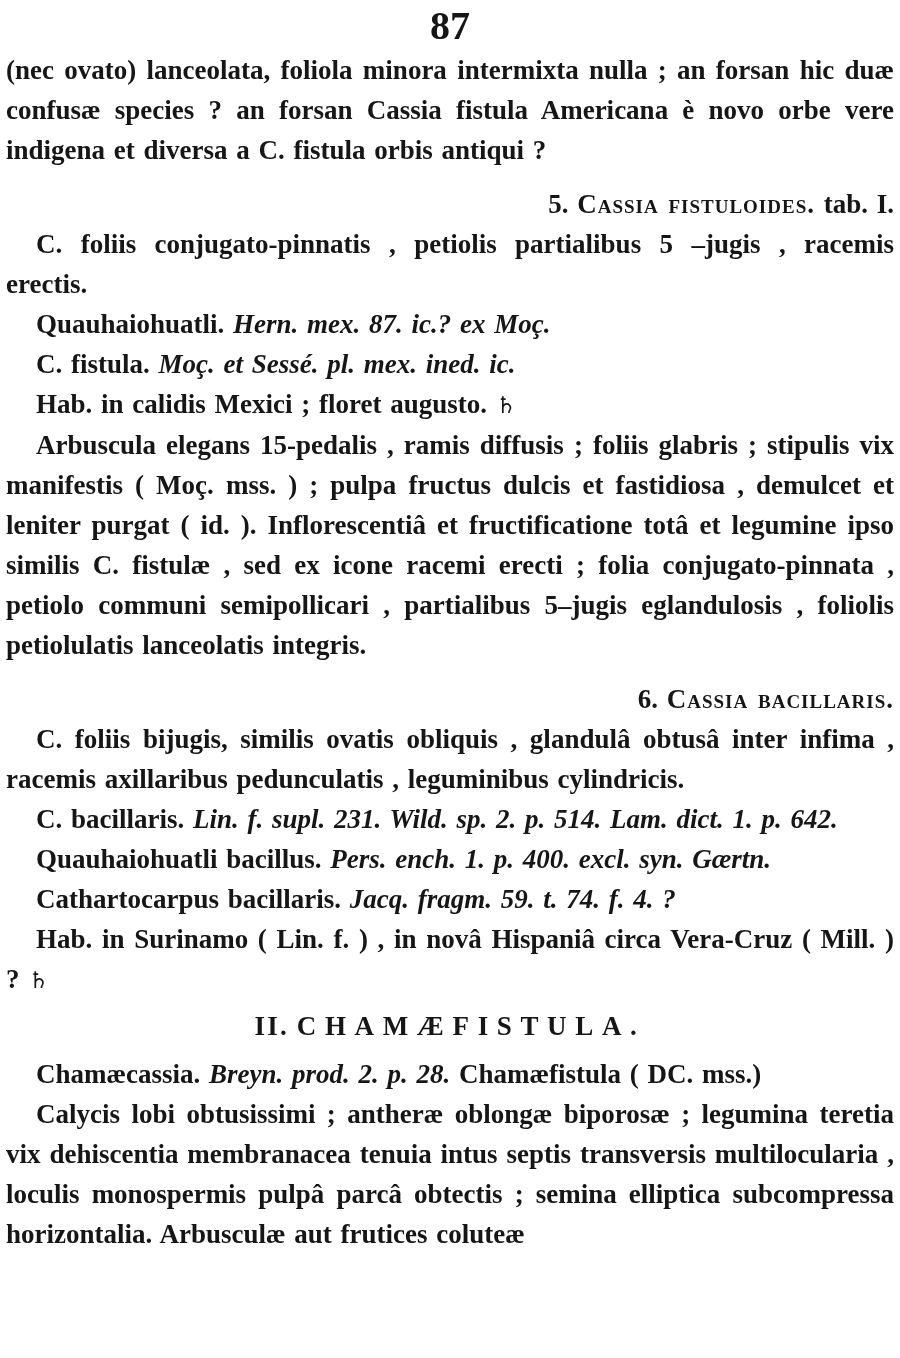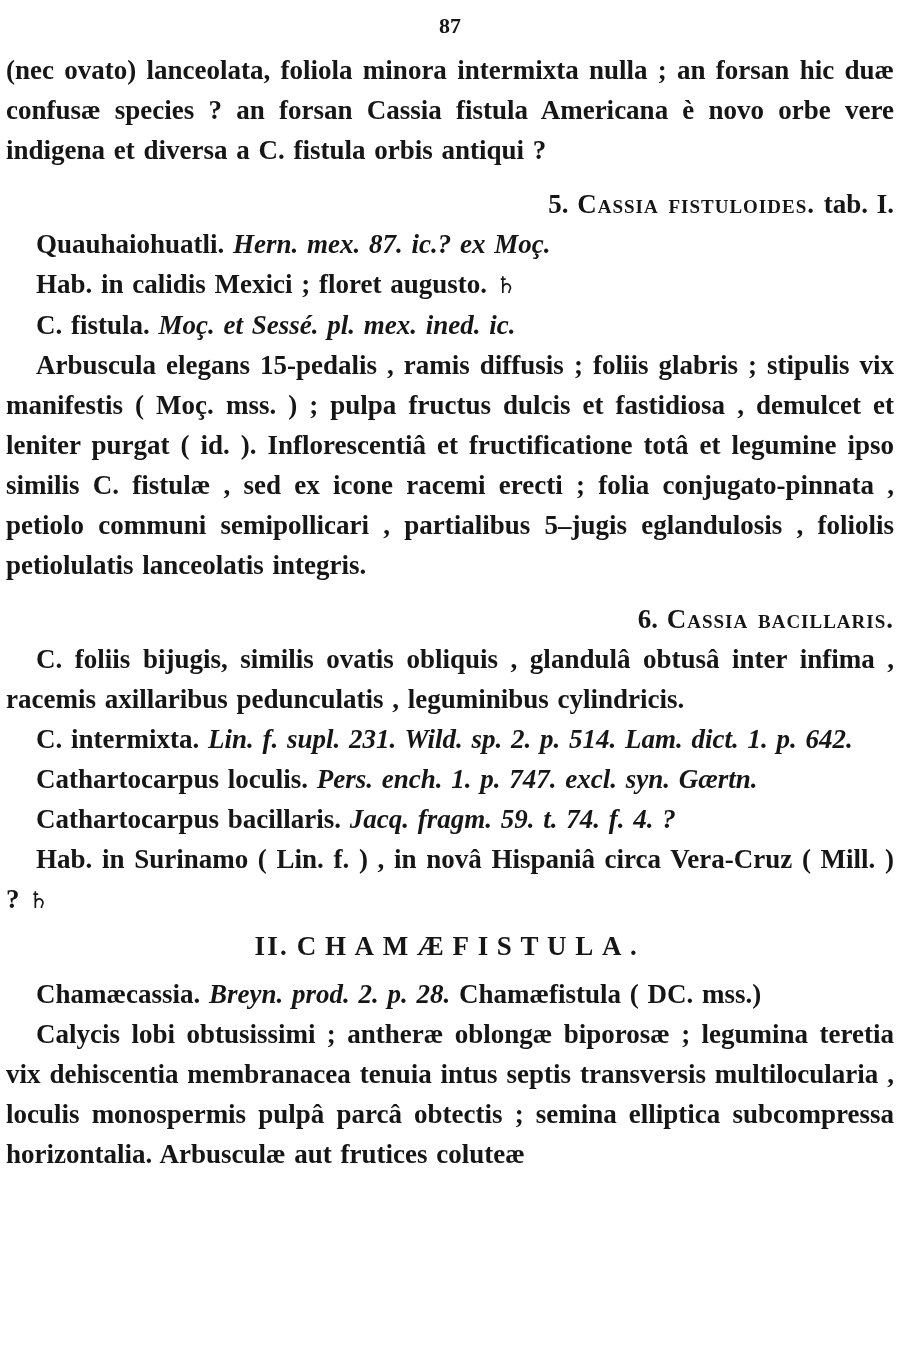--- a/index.html
+++ b/index.html
@@ -21,21 +21,21 @@
     padding: 4px 6px 0 6px;
     width: 888px;
   }
   p {
     margin: 0;
     text-align: justify;
     word-spacing: 2px;
   }
   .pagenum {
     text-align: center;
-    font-size: 22px;
+    font-size: 40px;
     line-height: 44px;
     margin-bottom: 2px;
     word-spacing: 0;
   }
   .indent { text-indent: 30px; }
   .species-heading {
     margin-top: 14px;
     text-indent: 30px;
     text-align: right;
   }
@@ -61,38 +61,39 @@
 <body>
 
 <div class="page">
 
   <p class="pagenum">87</p>
 
   <p>(nec ovato) lanceolata, foliola minora intermixta nulla ; an forsan hic duæ confusæ species ? an forsan Cassia fistula Americana è novo orbe vere indigena et diversa a C. fistula orbis antiqui ?</p>
 
   <p class="species-heading"><span>5.</span> <span class="sc">Cassia fistuloides.</span> <span>tab. I.</span></p>
 
+  <p class="indent">C. foliis conjugato-pinnatis , petiolis partialibus 5 –jugis , racemis erectis.</p>
 
   <p class="indent"><span>Quauhaiohuatli.</span> <i>Hern. mex. 87. ic.? ex Moç.</i></p>
 
+  <p class="indent"><span>C. fistula.</span> <i>Moç. et Sessé. pl. mex. ined. ic.</i></p>
+
   <p class="indent"><span>Hab. in calidis Mexici ; floret augusto.</span> <span class="sym">♄</span></p>
-
-  <p class="indent"><span>C. fistula.</span> <i>Moç. et Sessé. pl. mex. ined. ic.</i></p>
 
   <p class="indent">Arbuscula elegans 15-pedalis , ramis diffusis ; foliis glabris ; stipulis vix manifestis ( Moç. mss. ) ; pulpa fructus dulcis et fastidiosa , demulcet et leniter purgat ( id. ). Inflorescentiâ et fructificatione totâ et legumine ipso similis C. fistulæ , sed ex icone racemi erecti ; folia conjugato-pinnata , petiolo communi semipollicari , partialibus 5–jugis eglandulosis , foliolis petiolulatis lanceolatis integris.</p>
 
   <p class="species-heading"><span>6.</span> <span class="sc">Cassia bacillaris.</span></p>
 
   <p class="indent">C. foliis bijugis, similis ovatis obliquis , glandulâ obtusâ inter infima , racemis axillaribus pedunculatis , leguminibus cylindricis.</p>
 
 
-  <p class="indent"><span>C. intermixta.</span> <i>Lin. f. supl. 231. Wild. sp. 2. p. 514. Lam. dict. 1. p. 642.</i></p>
+  <p class="indent"><span>C. bacillaris.</span> <i>Lin. f. supl. 231. Wild. sp. 2. p. 514. Lam. dict. 1. p. 642.</i></p>
 
 
-  <p class="indent"><span>Cathartocarpus loculis.</span> <i>Pers. ench. 1. p. 747. excl. syn. Gærtn.</i></p>
+  <p class="indent"><span>Quauhaiohuatli bacillus.</span> <i>Pers. ench. 1. p. 400. excl. syn. Gærtn.</i></p>
 
   <p class="indent"><span>Cathartocarpus bacillaris.</span> <i>Jacq. fragm. 59. t. 74. f. 4. ?</i></p>
 
   <p class="indent"><span>Hab. in Surinamo ( Lin. f. ) , in novâ Hispaniâ circa Vera-Cruz ( Mill. ) ?</span> <span class="sym">♄</span></p>
 
   <p class="genus-heading"><span class="gnum">II.</span><span class="spread">CHAMÆFISTULA.</span></p>
 
   <p class="indent"><span>Chamæcassia.</span> <i>Breyn. prod. 2. p. 28.</i> <span>Chamæfistula ( DC. mss.)</span></p>
 
   <p class="indent">Calycis lobi obtusissimi ; antheræ oblongæ biporosæ ; legumina teretia vix dehiscentia membranacea tenuia intus septis transversis multilocularia , loculis monospermis pulpâ parcâ obtectis ; semina elliptica subcompressa horizontalia. Arbusculæ aut frutices coluteæ</p>

